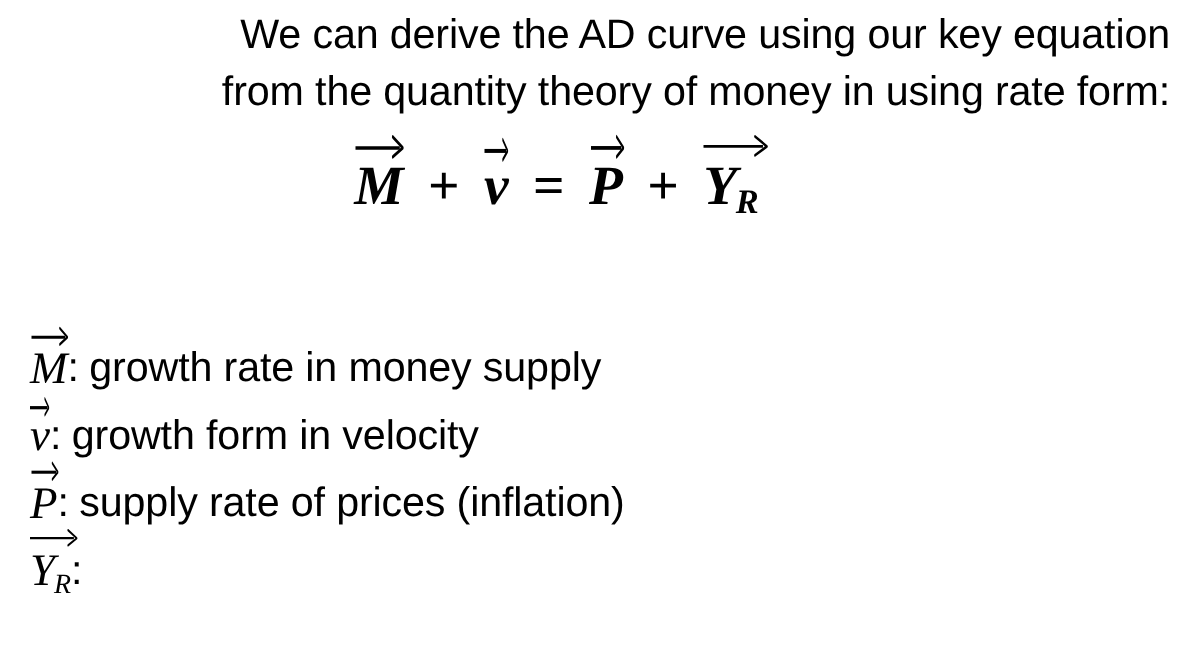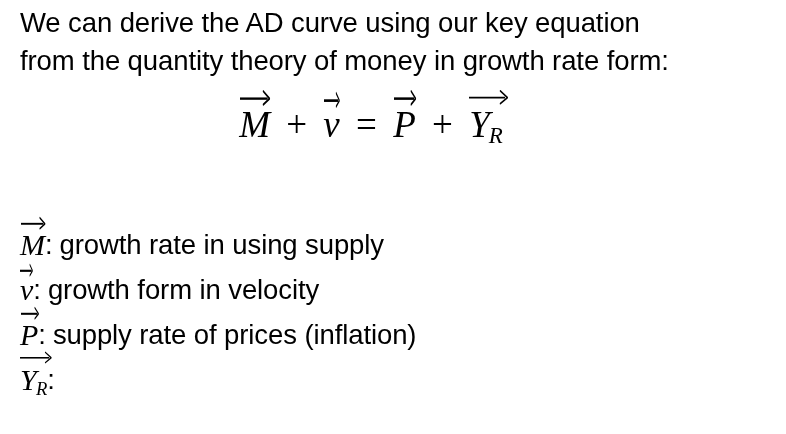--- a/index.html
+++ b/index.html
@@ -25,32 +25,34 @@
   
   .intro {
     position: absolute;
     left: 20px;
     top: 4px;
     width: 760px;
     font-size: 27.5px;
     line-height: 38px;
     letter-spacing: -0.1px;
     white-space: nowrap;
+    text-align: right;
   }
   .intro-line {
     display: block;
   }
 
   
   .equation-block {
     position: absolute;
     left: 0;
     top: 104px;
     width: 742px;
     text-align: center;
+    font-weight: bold;
   }
   .equation {
     display: inline-block;
     font-family: "Liberation Serif", "DejaVu Serif", serif;
     font-style: italic;
     font-size: 37px;
     line-height: 1;
     white-space: nowrap;
   }
   .equation .op {
@@ -131,21 +133,21 @@
     letter-spacing: -0.1px;
   }
 </style>
 </head>
 <body>
 
 <div class="slide">
 
   <div class="intro">
     <span class="intro-line">We can derive the AD curve using our key equation</span>
-    <span class="intro-line">from the quantity theory of money in growth rate form:</span>
+    <span class="intro-line">from the quantity theory of money in using rate form:</span>
   </div>
 
   <div class="equation-block">
     <span class="equation">
 
       <span class="vec">
         <span class="arrow">
           <svg viewBox="0 0 100 20" preserveAspectRatio="none">
             <line x1="0" y1="13" x2="88" y2="13" stroke="#000" stroke-width="3.2"></line>
             <polyline points="74,3 94,13 74,21" fill="none" stroke="#000" stroke-width="3.2" stroke-linecap="round" stroke-linejoin="round"></polyline>
@@ -201,21 +203,21 @@
           <span class="arrow">
             <svg viewBox="0 0 100 20" preserveAspectRatio="none">
               <line x1="0" y1="13" x2="88" y2="13" stroke="#000" stroke-width="3.2"></line>
               <polyline points="74,3 94,13 74,21" fill="none" stroke="#000" stroke-width="3.2" stroke-linecap="round" stroke-linejoin="round"></polyline>
             </svg>
           </span>
           <span class="glyph">M</span>
         </span>
       </span>
       <span class="def-text">:</span>
-      <span class="def-text" style="padding-left:7px;">growth rate in using supply</span>
+      <span class="def-text" style="padding-left:7px;">growth rate in money supply</span>
     </div>
 
     <div class="def-row">
       <span class="def-sym">
         <span class="vec narrow">
           <span class="arrow">
             <svg viewBox="0 0 100 20" preserveAspectRatio="none">
               <line x1="0" y1="13" x2="88" y2="13" stroke="#000" stroke-width="3.6"></line>
               <polyline points="74,3 94,13 74,21" fill="none" stroke="#000" stroke-width="3.6" stroke-linecap="round" stroke-linejoin="round"></polyline>
             </svg>

